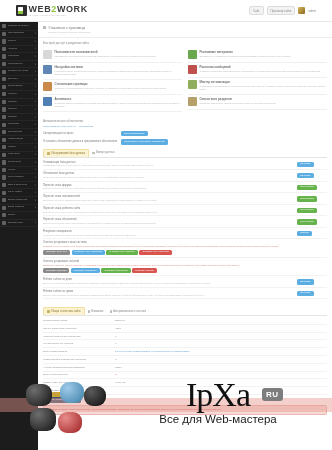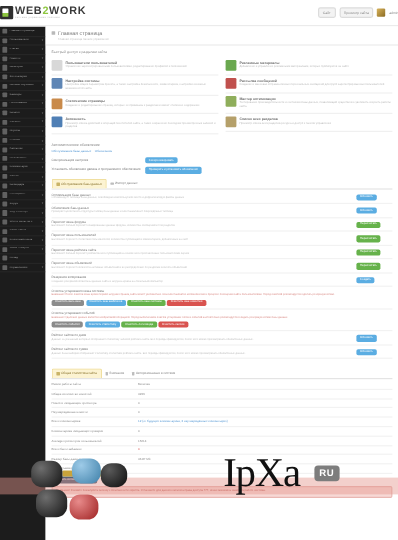--- a/index.html
+++ b/index.html
@@ -6,21 +6,21 @@
   html,body { width:332px; height:450px; overflow:hidden; }
   body {
     font-family: "Liberation Sans", sans-serif;
     font-size:3.2px;
     background:#ffffff;
     color:#444;
     position:relative;
   }
   
   .topbar{ height:22px; background:#fff; display:flex; align-items:center;
-           padding:0 0; border-bottom:1px solid #e6e6e6; position:relative;}
+           padding:0 16px; border-bottom:1px solid #e6e6e6; position:relative;}
   .logo{ display:flex; align-items:flex-end; gap:1.5px;}
   .logo-mark{ width:11px;height:11px;background:#2f2f2f;border-radius:1px;position:relative;}
   .logo-mark:after{content:"";position:absolute;left:2px;top:2px;width:5px;height:7px;
      background:linear-gradient(180deg,#fff 0 55%,#8dc63f 55% 100%);border-radius:0.5px;}
   .logo-txt{line-height:1;}
   .logo-name{font-size:9px;font-weight:bold;letter-spacing:.6px;color:#3a3a3a;}
   .logo-name em{font-style:normal;color:#8dc63f;}
   .logo-sub{font-size:2.1px;letter-spacing:.35px;color:#b6b6b6;margin-top:.5px;}
   .top-right{margin-left:auto;display:flex;align-items:center;gap:3px;}
   .tbtn{background:#f3f3f3;border:1px solid #dcdcdc;border-radius:2px;
@@ -535,15 +535,16 @@
 <div class="wm">
   <div class="wm-band"></div>
   <div class="bar-y"></div>
   <div class="pebble p1"></div>
   <div class="pebble p3"></div>
   <div class="pebble p4"></div>
   <div class="pebble p5"></div>
   <div class="pebble p6"></div>
   <div class="wm-txt">
     <div class="wm-main">IpXa</div>
+    <div class="wm-sub">Все для Web-мастера</div>
   </div>
   <div class="wm-ru">RU</div>
 </div>
 
 </body></html>

